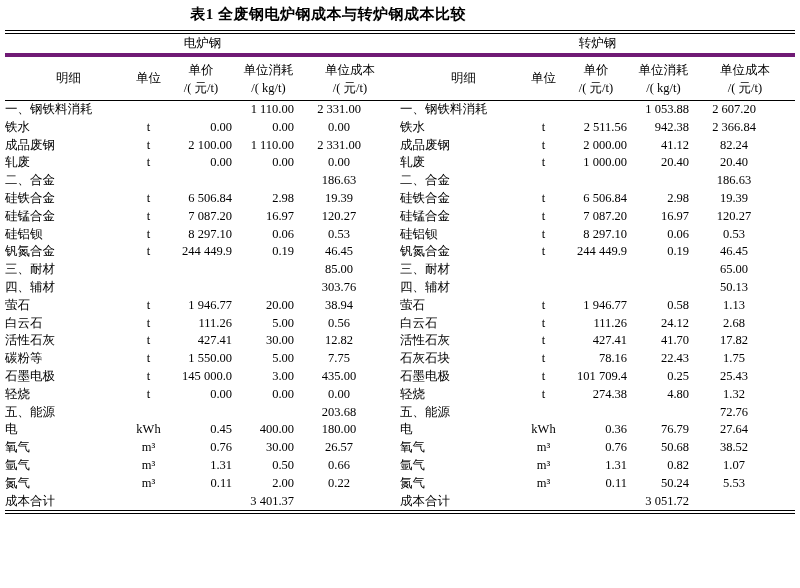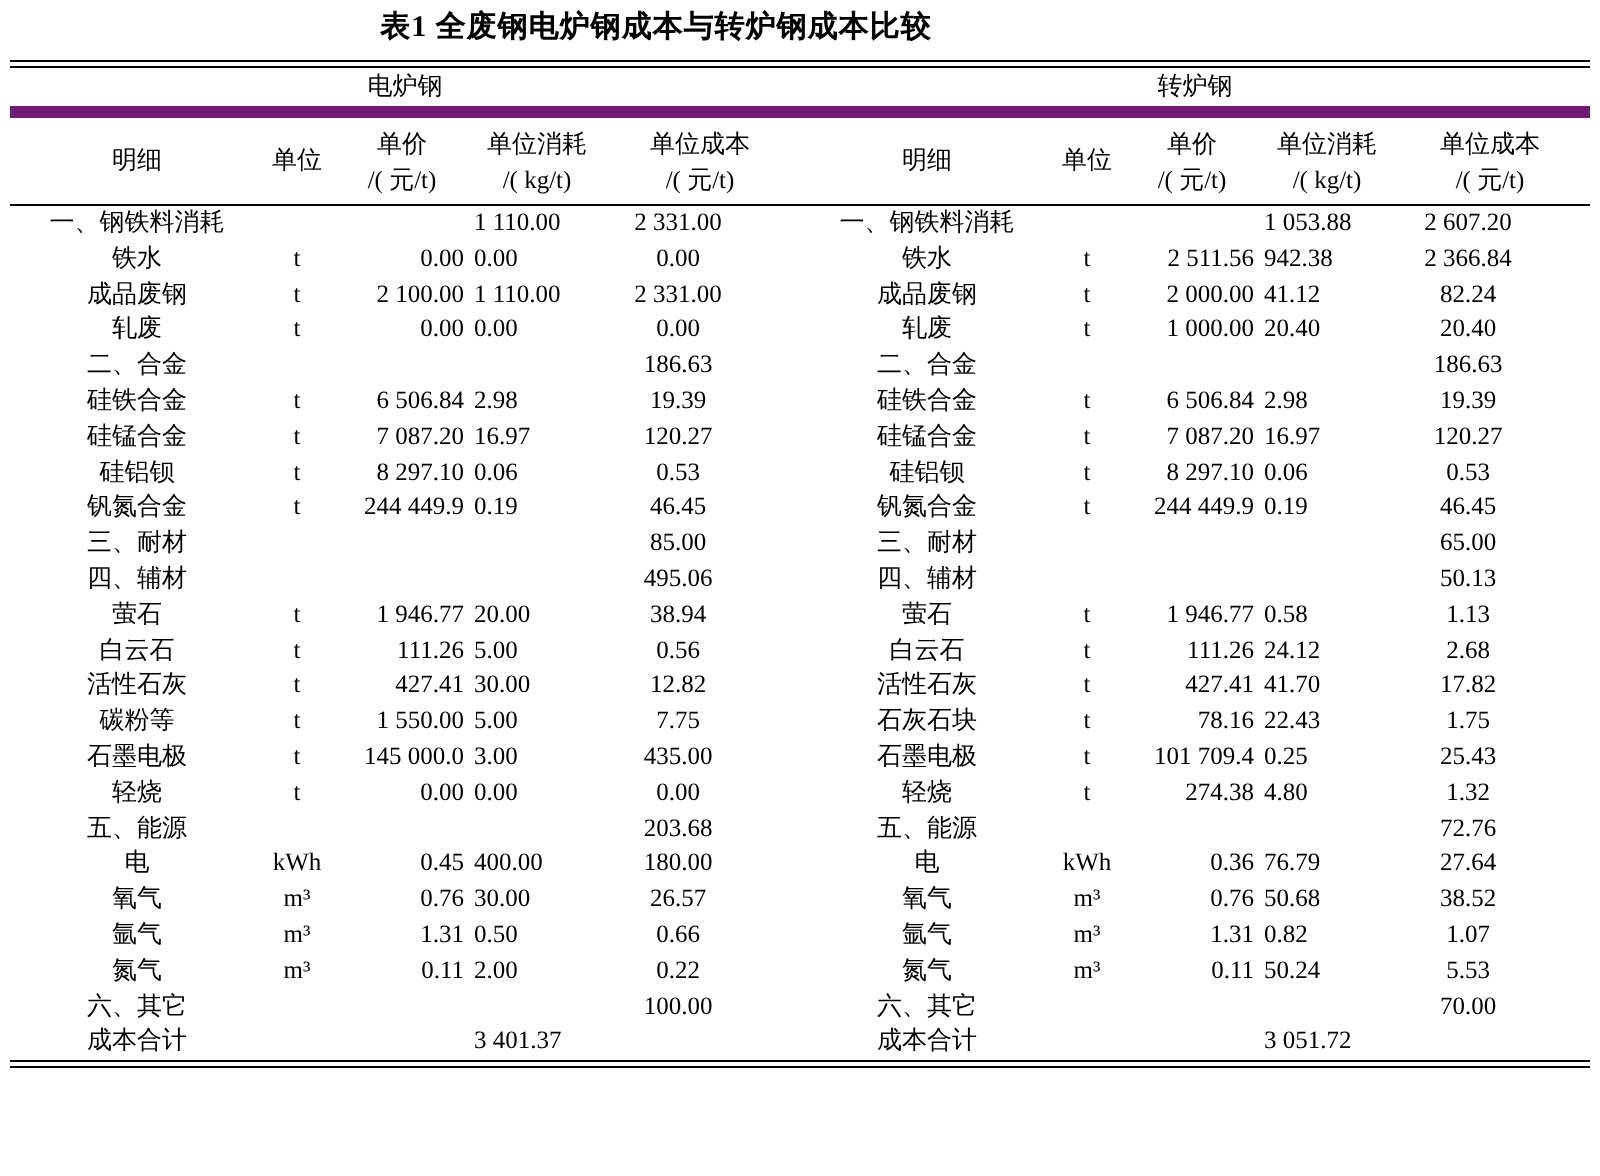--- a/index.html
+++ b/index.html
@@ -41,43 +41,43 @@
 
   thead th {
     font-weight: normal;
     font-size: 12.5px;
     text-align: center;
     padding: 0;
   }
   thead tr.group-row th {
     height: 19px;
     line-height: 19px;
-    border-bottom: 6px solid #701a75;
+    border-bottom: 4px solid #701a75;
   }
   thead tr.col-row th {
     height: 43px;
     border-bottom: 1px solid #000;
     vertical-align: middle;
   }
   thead .two-line span {
     display: block;
     line-height: 18px;
   }
   tbody td {
     font-size: 12.5px;
     height: 17.8px;
     line-height: 17.8px;
     padding: 0;
     white-space: nowrap;
     overflow: hidden;
   }
-  tbody td.c0 { text-align: center; }
+  tbody td.c0 { }
   tbody td.c1 { text-align: center; }
   tbody td.c2 { text-align: right; padding-right: 5px; }
-  tbody td.c3 { text-align: left; padding-right: 6px; }
+  tbody td.c3 { text-align: right; padding-right: 6px; }
   tbody td.c4 { text-align: center; padding-right: 22px; }
 </style>
 </head>
 <body>
 
 <div class="page">
   <div class="table-title">表1  全废钢电炉钢成本与转炉钢成本比较</div>
 
   <table class="cost-table">
     <colgroup>
@@ -247,21 +247,21 @@
           <td class="c1"></td>
           <td class="c2"></td>
           <td class="c3"></td>
           <td class="c4">65.00</td>
         </tr>
         <tr>
           <td class="c0">四、辅材</td>
           <td class="c1"></td>
           <td class="c2"></td>
           <td class="c3"></td>
-          <td class="c4">495.06</td>
+          <td class="c4">303.76</td>
           <td class="c0">四、辅材</td>
           <td class="c1"></td>
           <td class="c2"></td>
           <td class="c3"></td>
           <td class="c4">50.13</td>
         </tr>
         <tr>
           <td class="c0">萤石</td>
           <td class="c1">t</td>
           <td class="c2">1 946.77</td>
@@ -387,32 +387,20 @@
           <td class="c2">0.11</td>
           <td class="c3">2.00</td>
           <td class="c4">0.22</td>
           <td class="c0">氮气</td>
           <td class="c1">m³</td>
           <td class="c2">0.11</td>
           <td class="c3">50.24</td>
           <td class="c4">5.53</td>
         </tr>
         <tr>
-          <td class="c0">六、其它</td>
-          <td class="c1"></td>
-          <td class="c2"></td>
-          <td class="c3"></td>
-          <td class="c4">100.00</td>
-          <td class="c0">六、其它</td>
-          <td class="c1"></td>
-          <td class="c2"></td>
-          <td class="c3"></td>
-          <td class="c4">70.00</td>
-        </tr>
-        <tr>
           <td class="c0">成本合计</td>
           <td class="c1"></td>
           <td class="c2"></td>
           <td class="c3">3 401.37</td>
           <td class="c4"></td>
           <td class="c0">成本合计</td>
           <td class="c1"></td>
           <td class="c2"></td>
           <td class="c3">3 051.72</td>
           <td class="c4"></td>

